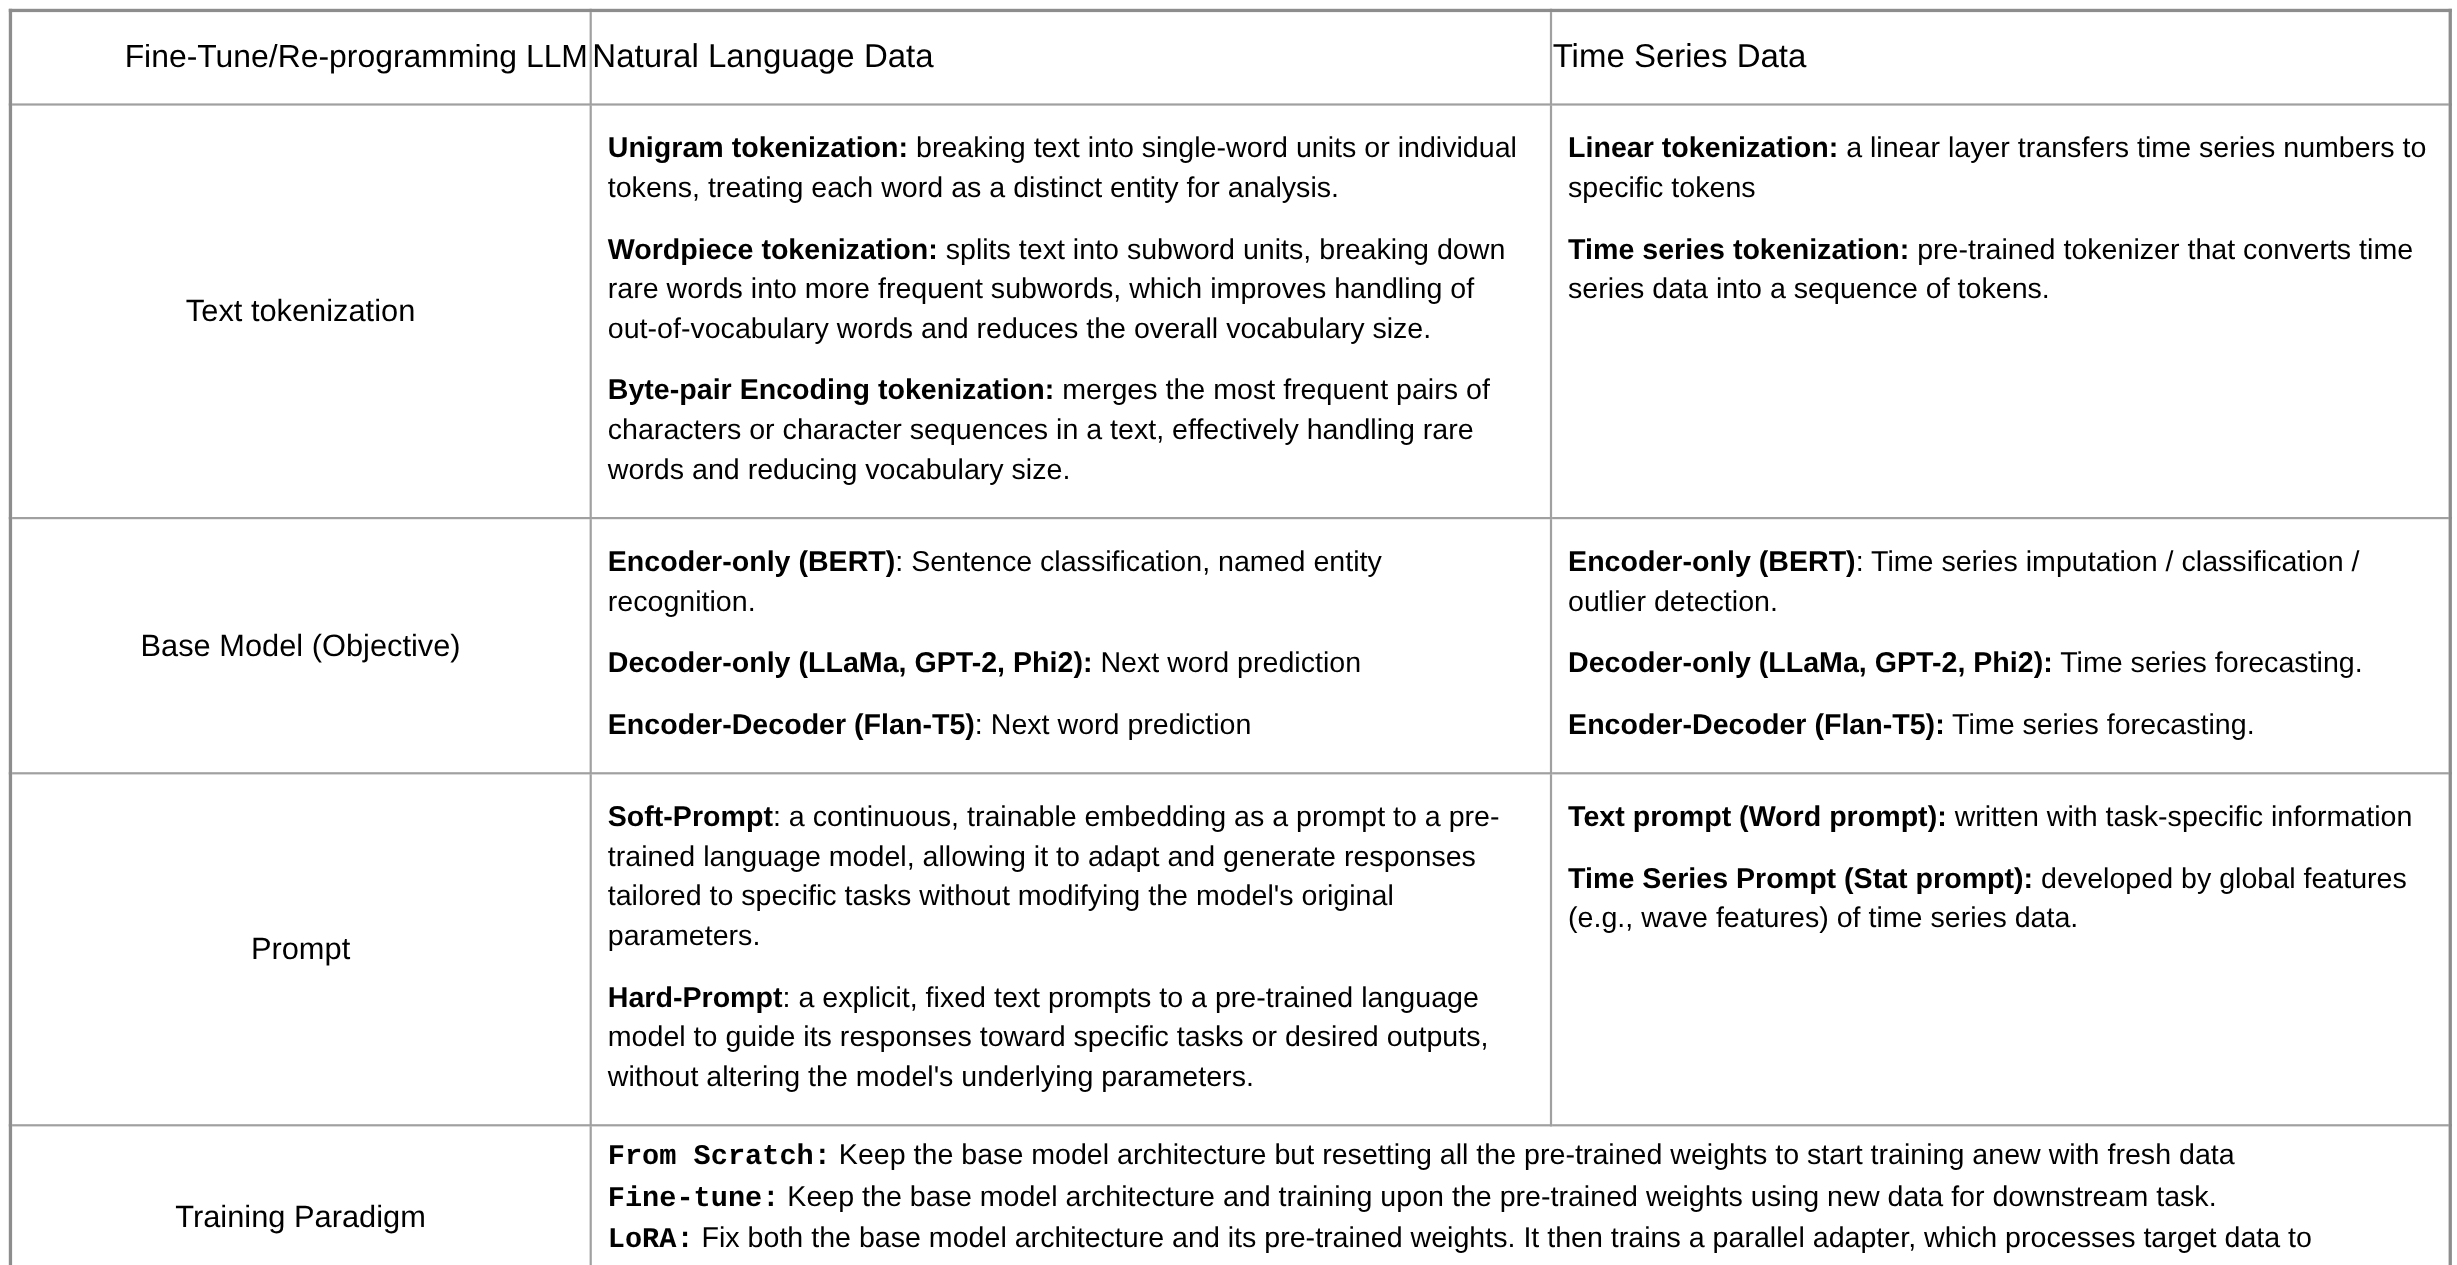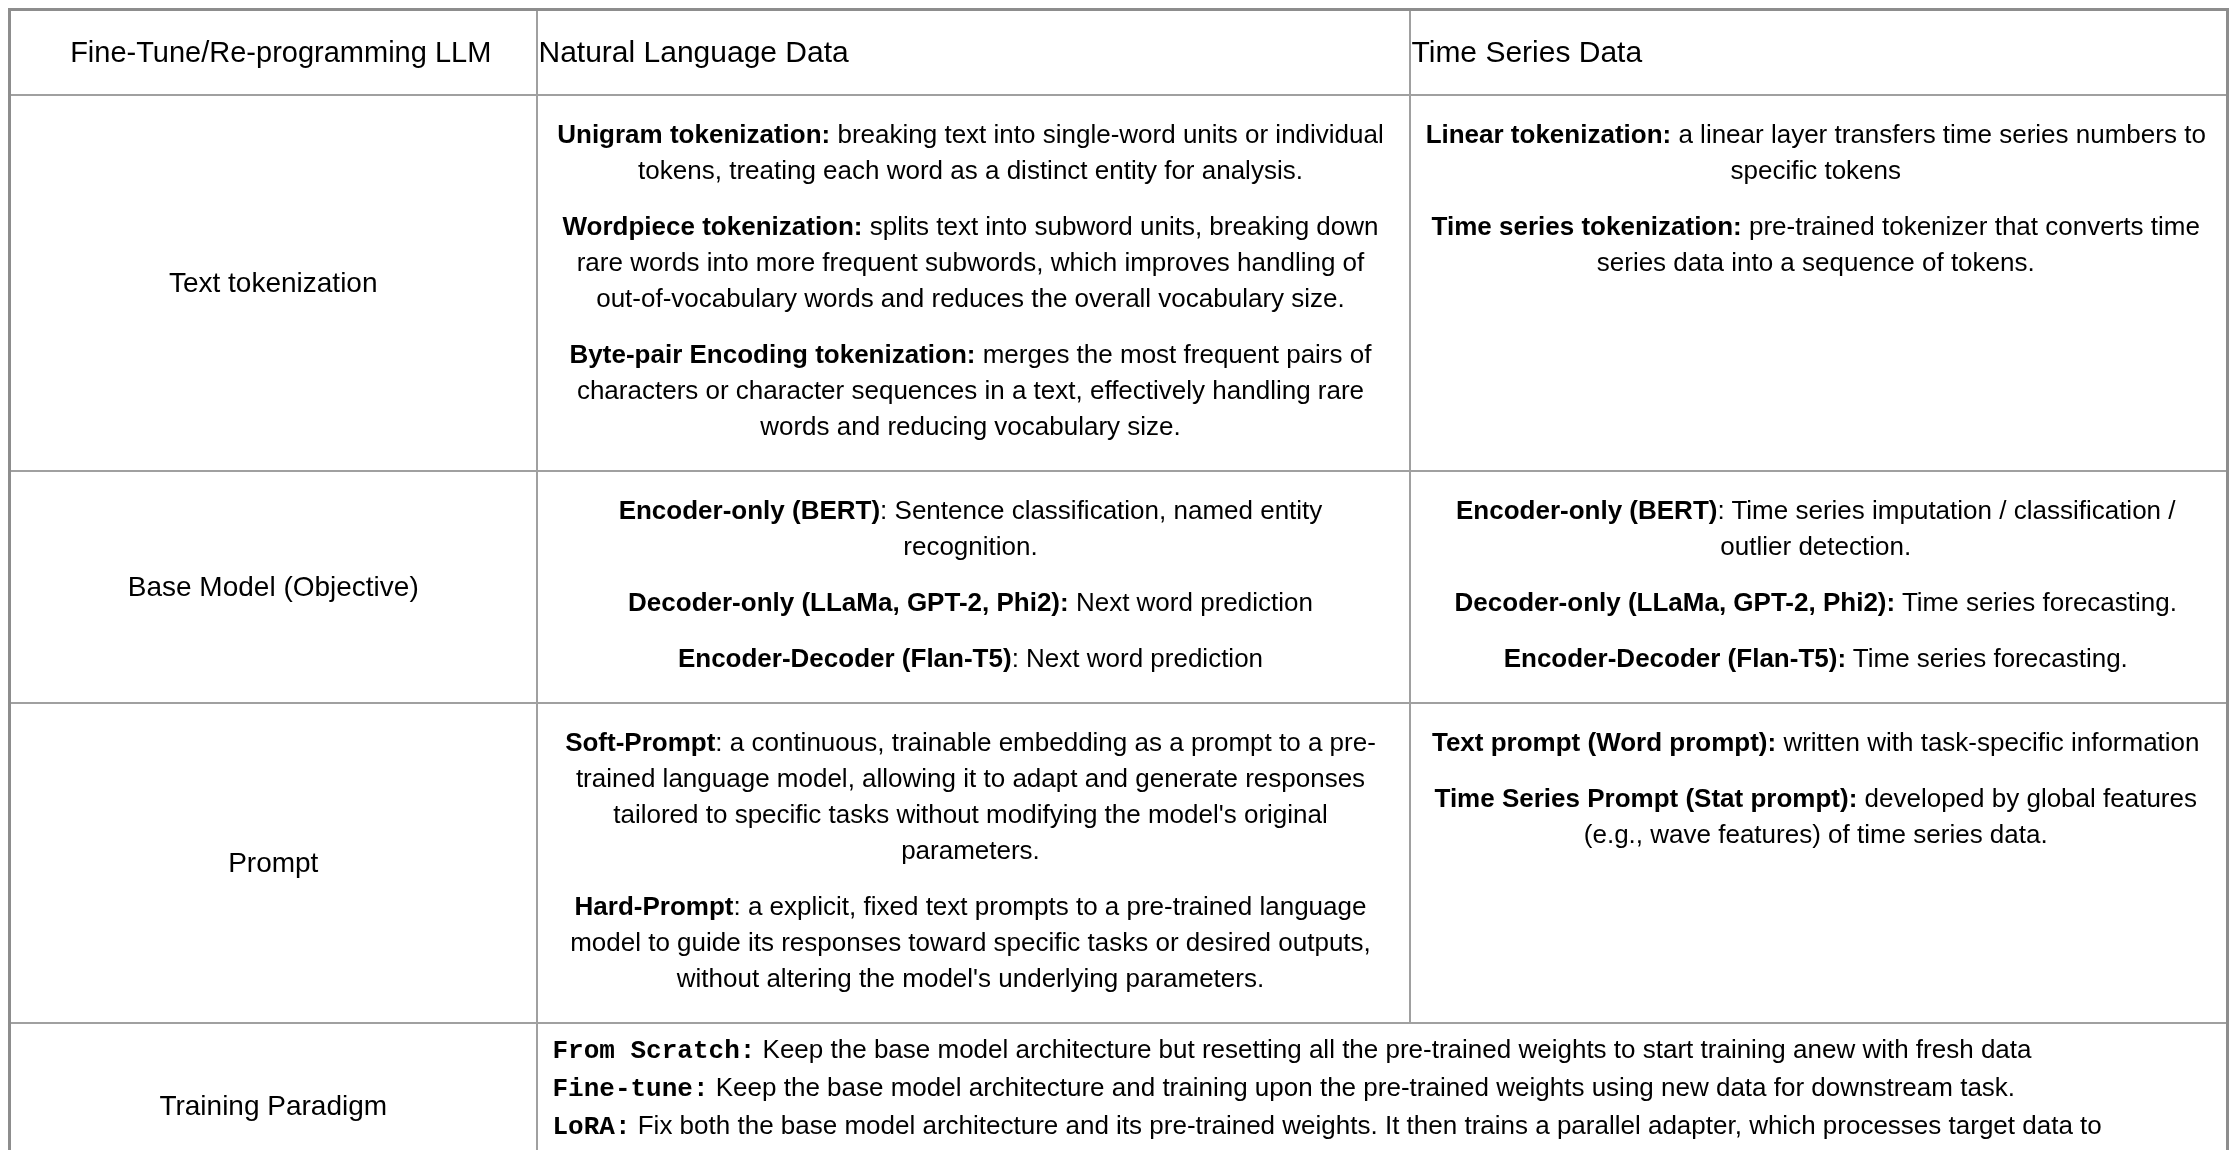--- a/index.html
+++ b/index.html
@@ -32,21 +32,21 @@
   tr.hrow { height: 85px; }
   tr.r1   { height: 359px; }
   tr.r2   { height: 231px; }
   tr.r3   { height: 292px; }
   tr.r4   { height: 167px; }
 
   td.hfirst {
     font-size: 29px;
     font-weight: 400;
     vertical-align: middle;
-    text-align: center;
+    text-align: right;
     padding-left: 16px;
   }
   td.hmain {
     font-size: 30px;
     font-weight: 400;
     vertical-align: middle;
     text-align: left;
   }
   td.rlabel {
     font-size: 28px;
@@ -54,21 +54,21 @@
     vertical-align: middle;
     text-align: center;
   }
   td.body {
     font-size: 26px;
     line-height: 36px;
     vertical-align: top;
     padding: 20px 20px 6px 15px;
     text-align: left;
   }
-  td.body p { margin: 0 0 20px 0; text-align: center; }
+  td.body p { margin: 0 0 20px 0; }
   td.body .term { font-weight: 700; }
   td.bodyspan {
     font-size: 26px;
     line-height: 36px;
     vertical-align: middle;
     padding: 4px 20px 4px 15px;
     text-align: left;
   }
   td.bodyspan p { margin: 0; }
   td.bodyspan .term { font-weight: 700; font-family: Liberation Mono, monospace; }

